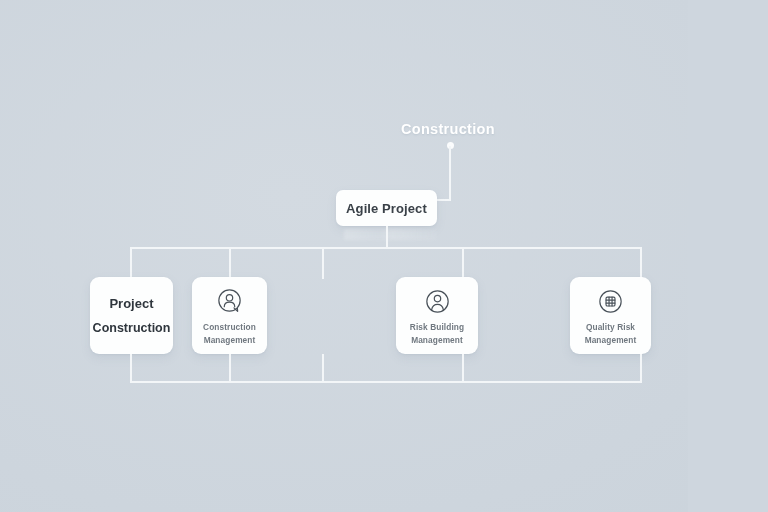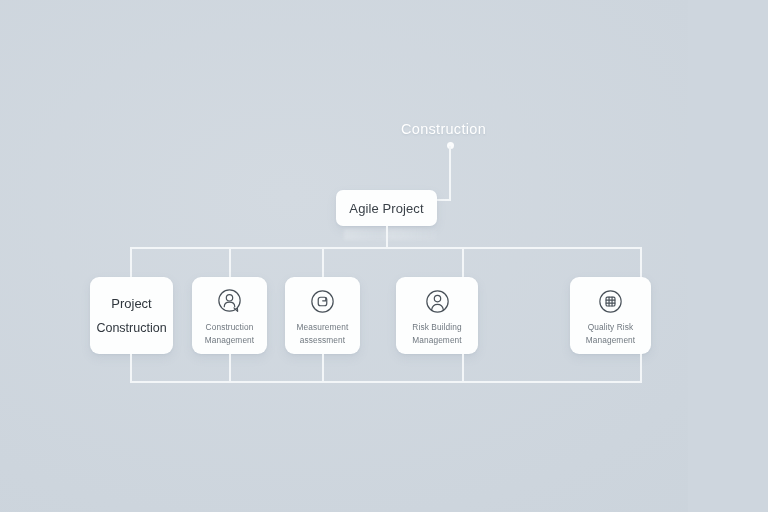--- a/index.html
+++ b/index.html
@@ -14,20 +14,21 @@
     background: #ced6de;
   }
 
   #canvas {
     position: relative;
     width: 688px;
     height: 512px;
     background:
       radial-gradient(ellipse 900px 600px at 42% 38%, #d3dae1 0%, #cdd5dd 55%, #c9d2da 100%);
     overflow: hidden;
+    font-weight: bold;
   }
 
   
   .line {
     position: absolute;
     background: #f3f6f8;
   }
   .line.v { width: 2px; }
   .line.h { height: 2px; }
 
@@ -186,33 +187,20 @@
         <path d="M10.6 21.4c0-3 2.4-4.8 5.4-4.8s5.4 1.8 5.4 4.8"></path>
         <path d="M20.6 22.6l3.8 3.6-0.3-3.4"></path>
       </svg>
     </span>
     <div class="card-text">
       <span class="card-line">Construction</span>
       <span class="card-line">Management</span>
     </div>
   </div>
 
-  <div class="node child blurry child-3">
-    <span class="node-icon">
-      <svg viewBox="0 0 32 32" width="31" height="31" fill="none" stroke="#4a525a" stroke-width="1.25" stroke-linecap="round" stroke-linejoin="round">
-        <circle cx="16" cy="16" r="11"></circle>
-        <rect x="11.6" y="11.6" width="8.8" height="8.8" rx="2.4"></rect>
-        <path d="M19.4 11.9l0 3.4 -3.2 0"></path>
-      </svg>
-    </span>
-    <div class="card-text">
-      <span class="card-line">Measurement</span>
-      <span class="card-line">assessment</span>
-    </div>
-  </div>
 
   <div class="node child blurry child-4">
     <span class="node-icon">
       <svg viewBox="0 0 32 32" width="31" height="31" fill="none" stroke="#4a525a" stroke-width="1.25" stroke-linecap="round" stroke-linejoin="round">
         <circle cx="16" cy="16" r="11"></circle>
         <circle cx="16" cy="13" r="3.3"></circle>
         <path d="M9.9 24.6c0.7-3.6 3.1-5.6 6.1-5.6s5.4 2 6.1 5.6"></path>
       </svg>
     </span>
     <div class="card-text">

